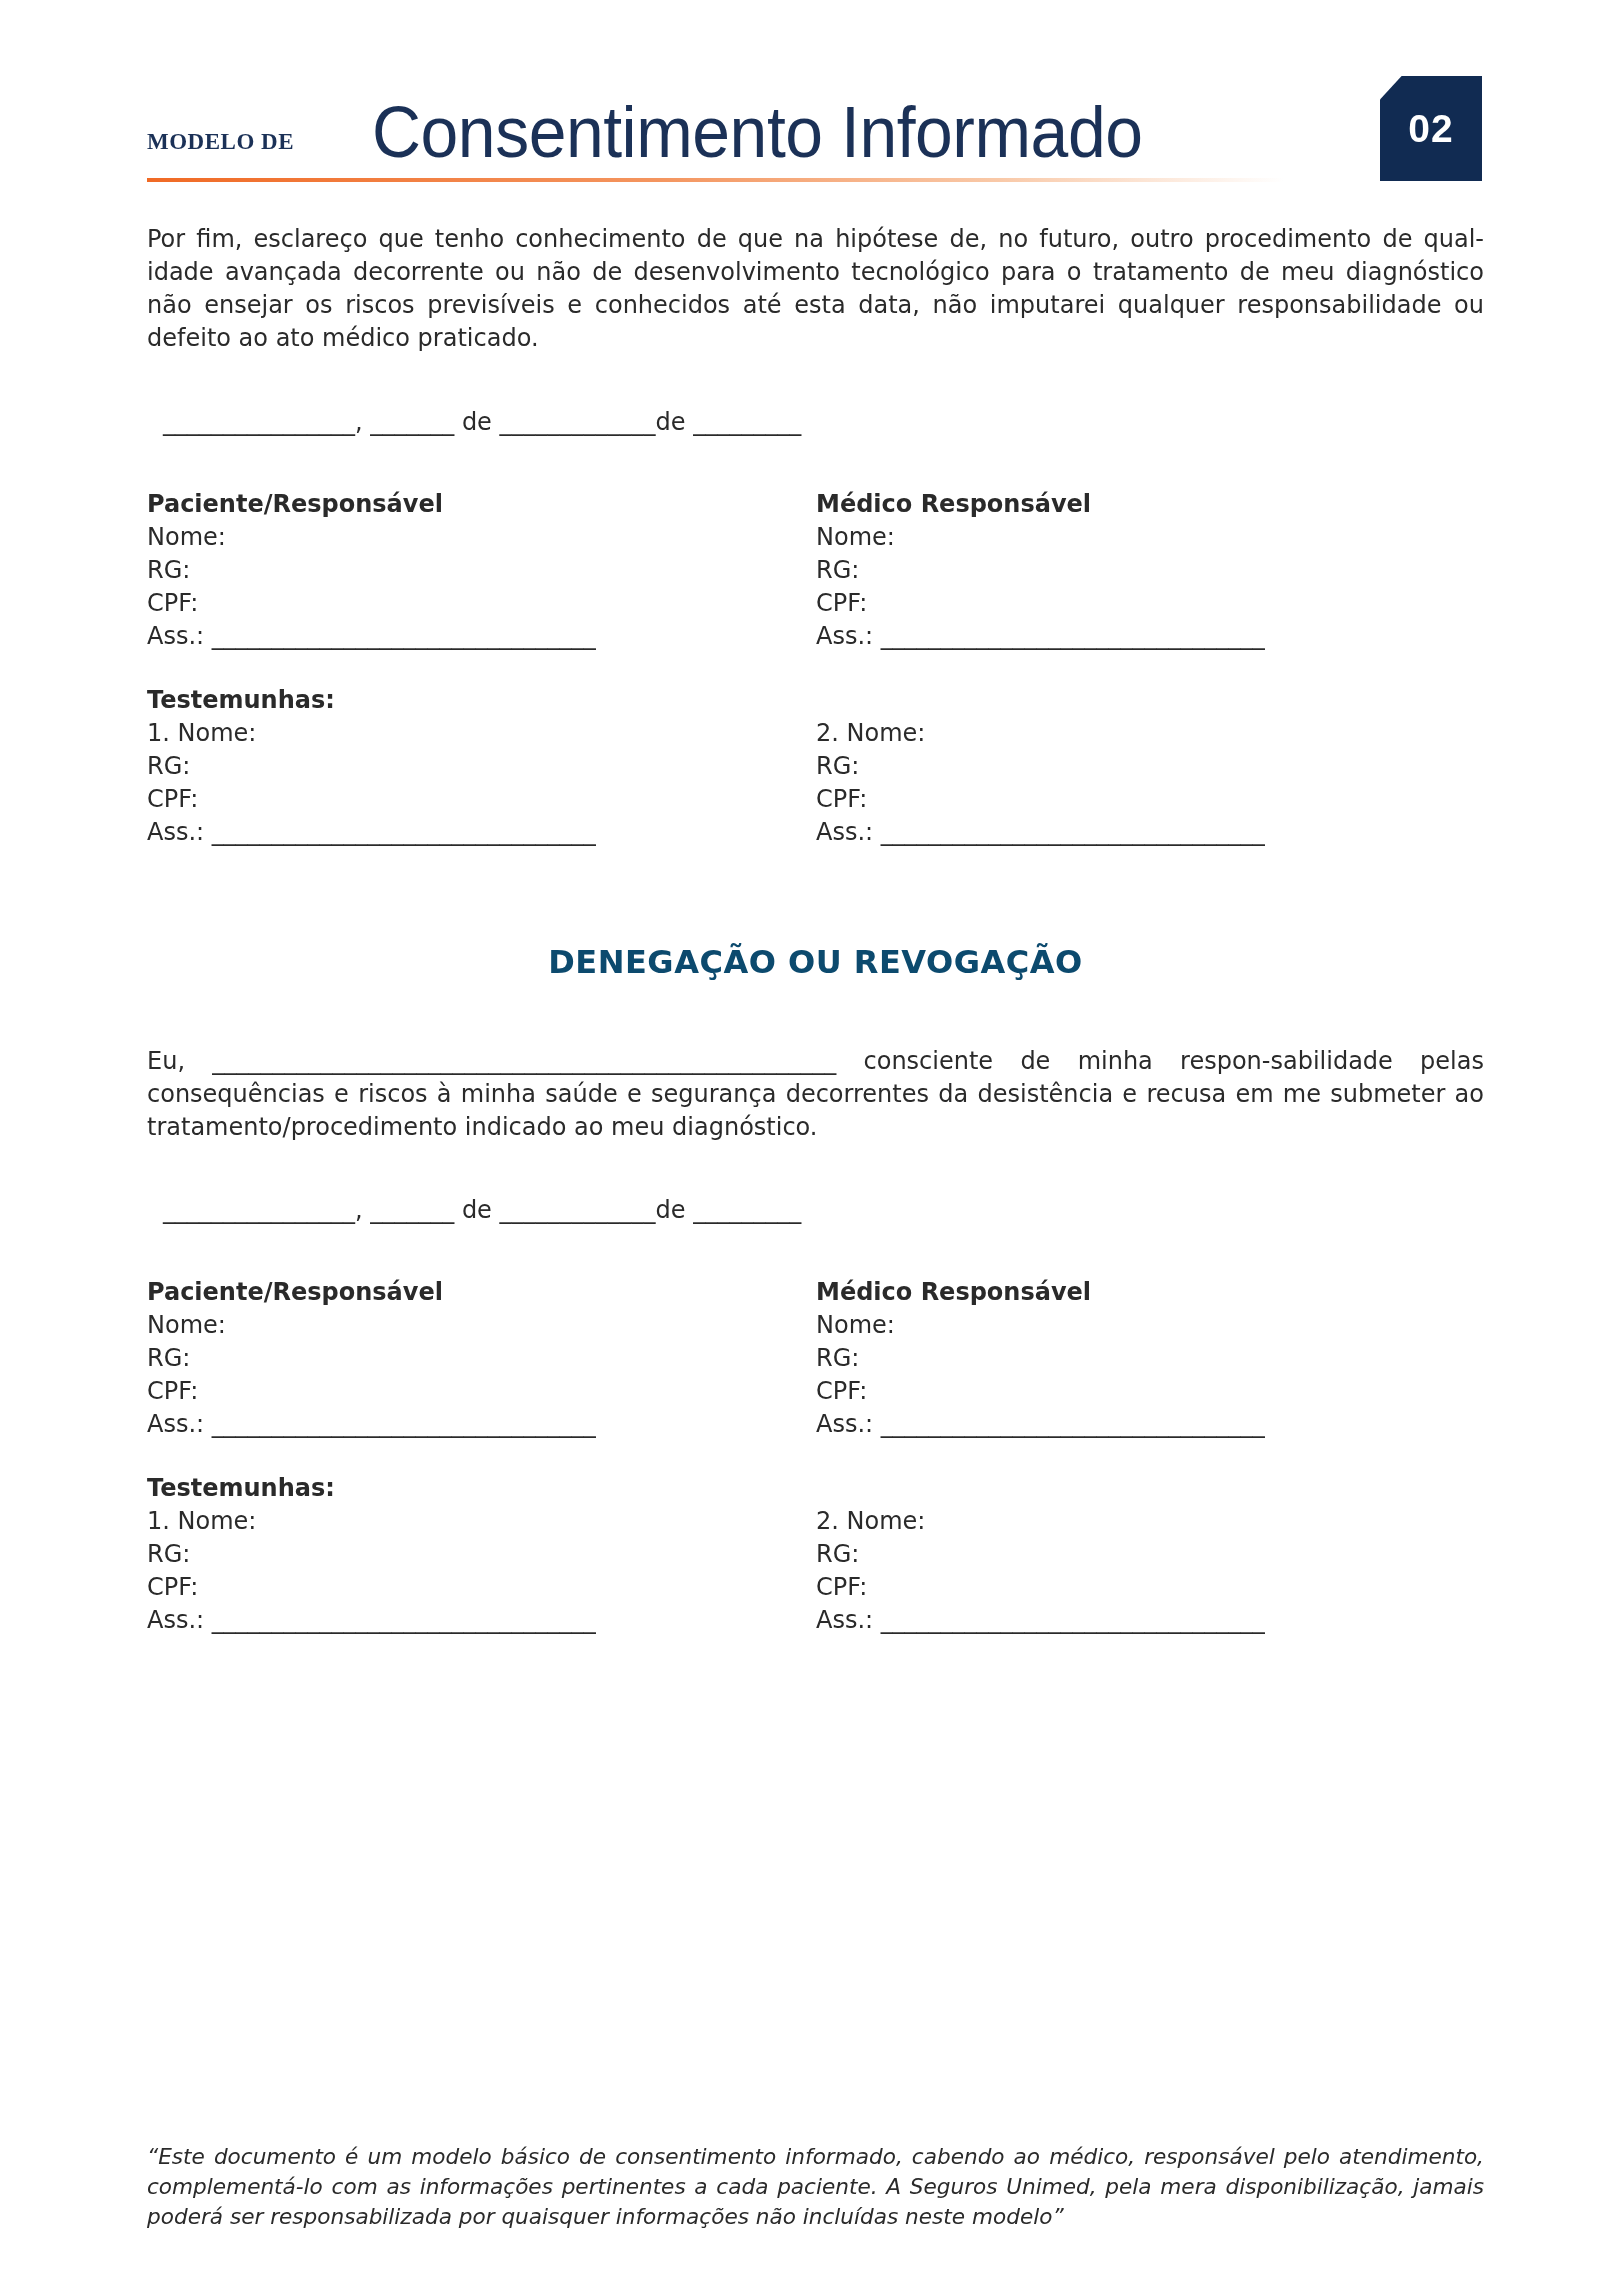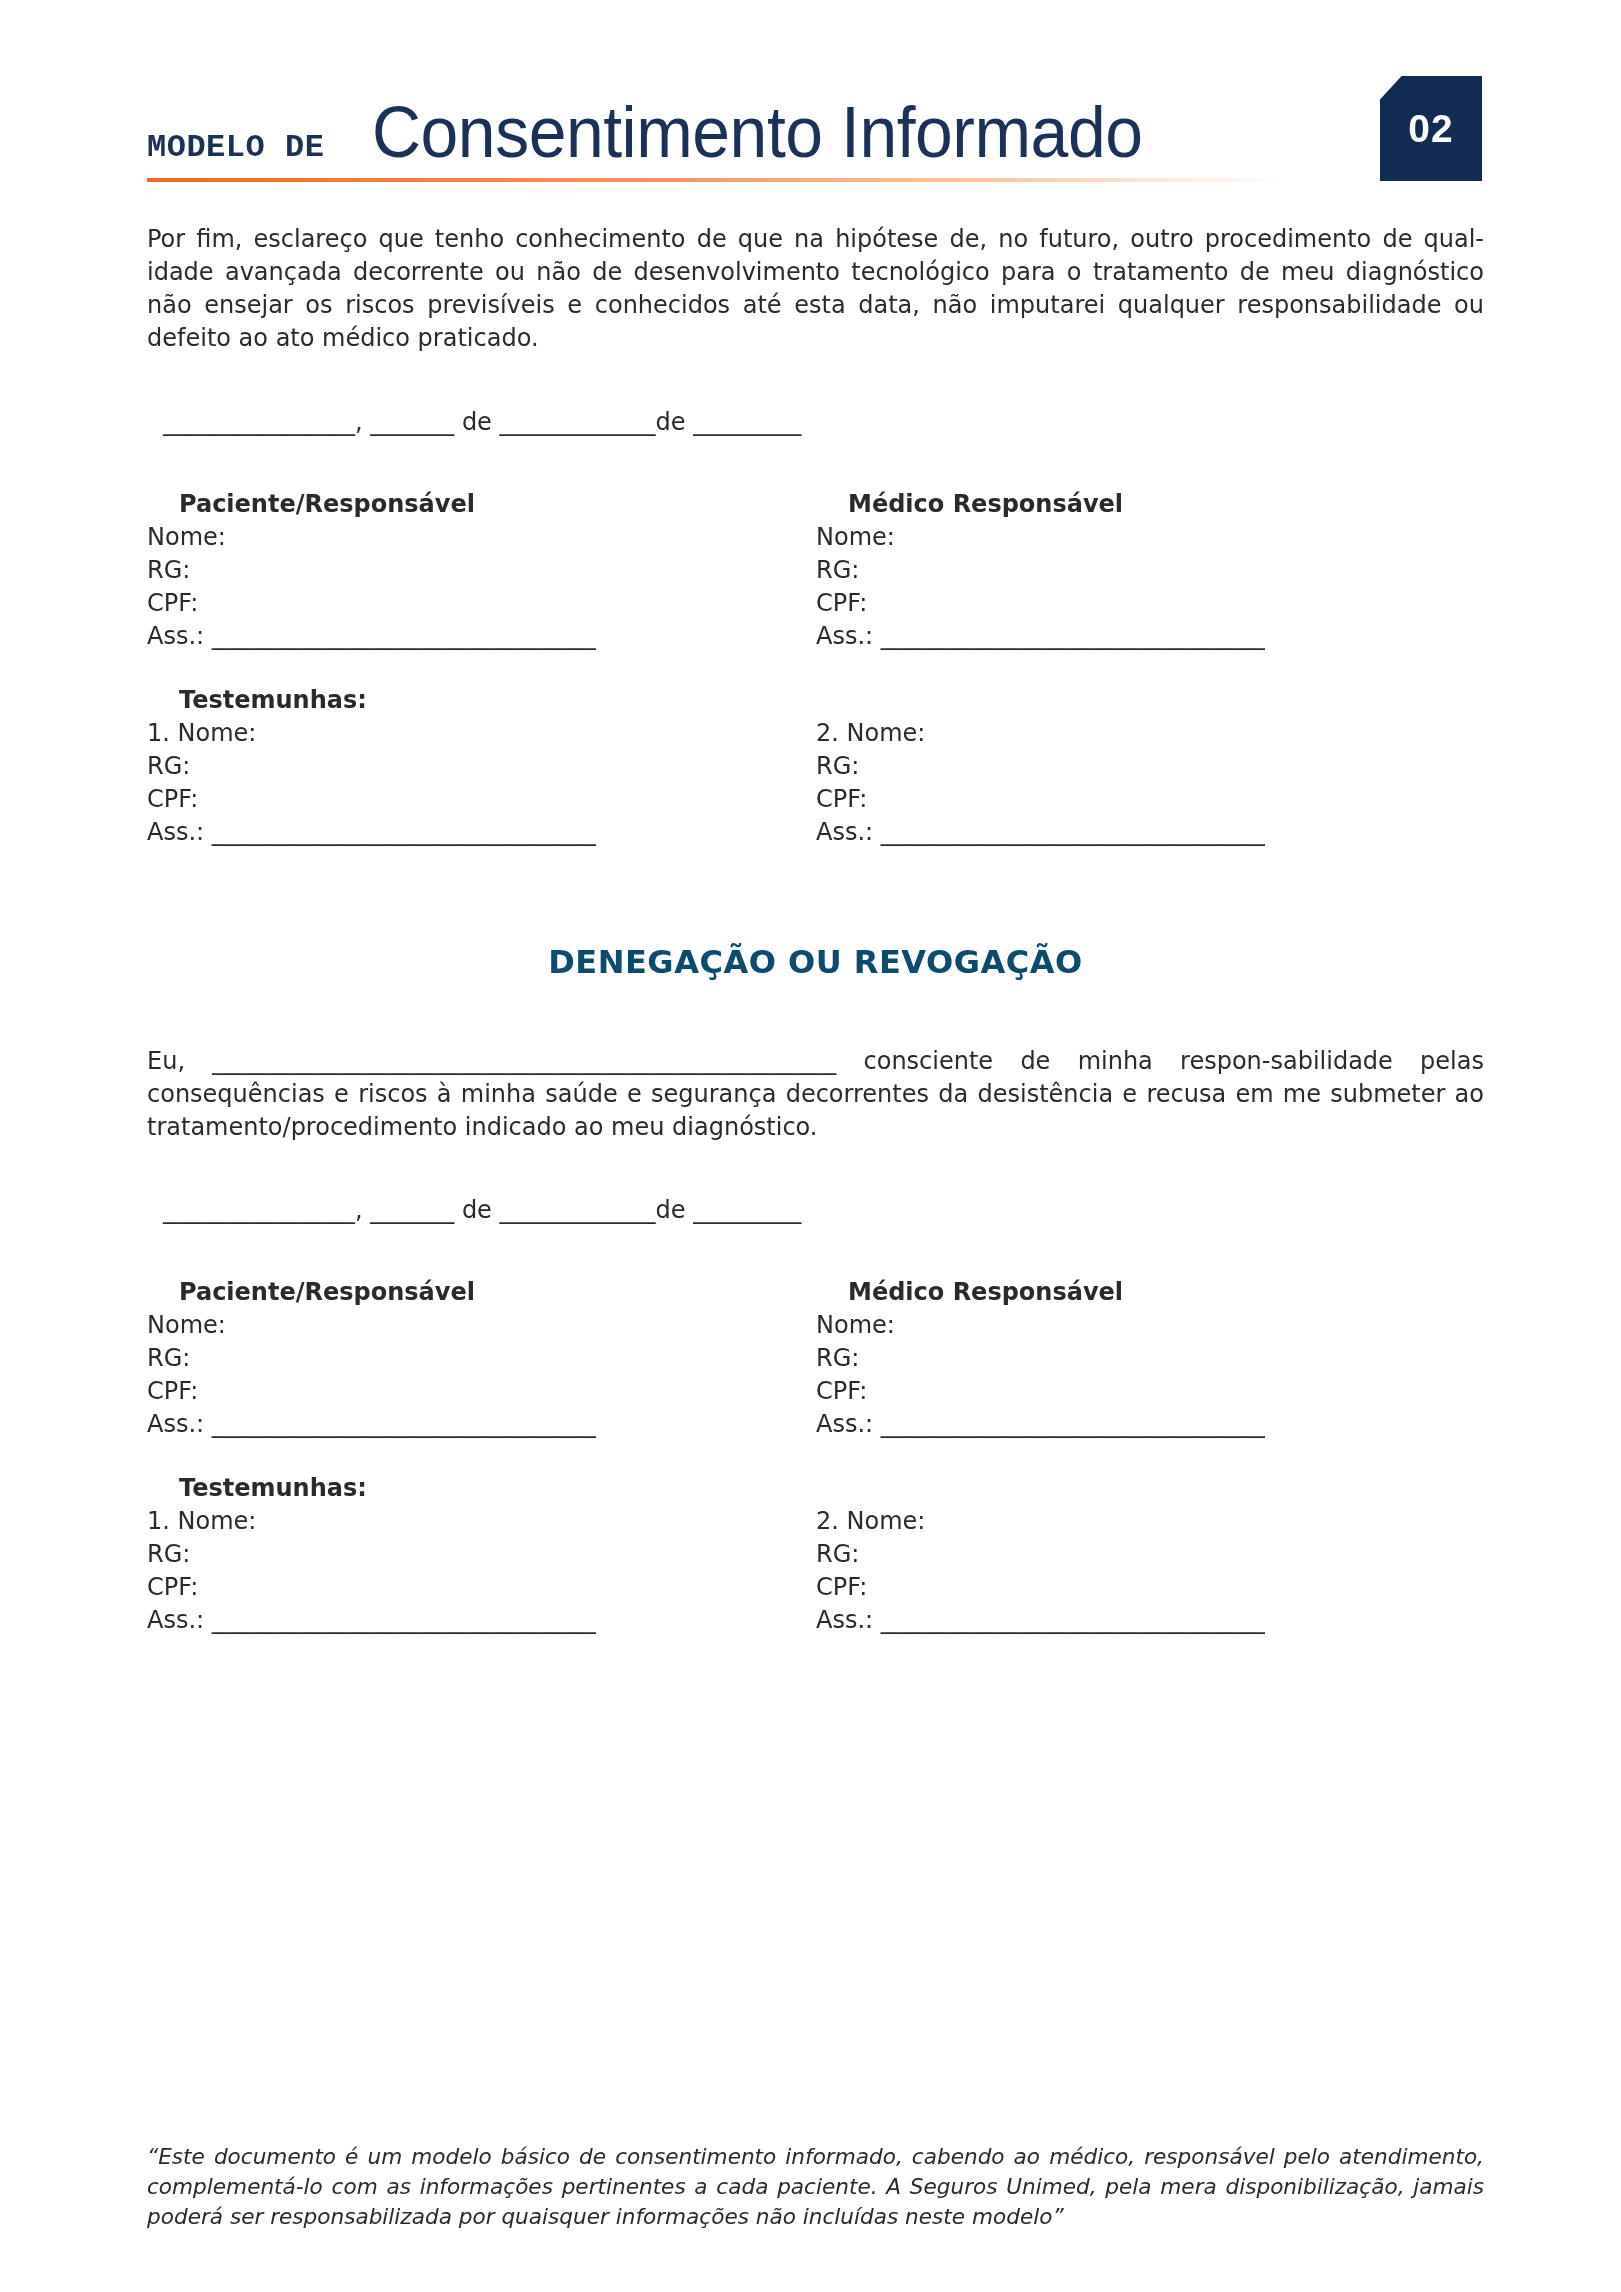--- a/index.html
+++ b/index.html
@@ -3,22 +3,22 @@
   <meta charset="utf-8">
   <style>
     html, body { margin: 0; padding: 0; background: #ffffff; }
     body {
       width: 1621px; height: 2293px; position: relative; overflow: hidden;
       font-family: "DejaVu Sans", sans-serif; color: #2a2a2a;
     }
     .header { position: absolute; left: 147px; top: 78px; width: 1337px; height: 108px; }
     .title-small {
       position: absolute; left: 0; top: 51px;
-      font-family: Liberation Mono, monospace; font-weight: bold;
-      font-size: 32px; letter-spacing: 0.5px; color: #1b3157; text-align: right;
+      font-family: Liberation Serif, serif; font-weight: bold;
+      font-size: 23px; letter-spacing: 0.5px; color: #1b3157; text-align: right;
     }
     .title-large {
       position: absolute; left: 225px; top: 11.8px;
       font-family: "Liberation Sans", sans-serif; font-weight: normal;
       font-size: 73px; color: #1b3157; letter-spacing: -0.5px;
       transform: scaleX(0.93); transform-origin: left center;
     }
     .title-rule {
       position: absolute; left: 0; top: 100px; width: 1137px; height: 3.9px;
       background: linear-gradient(to right, #f06a25 0%, #f4955f 45%, #f9c9a8 75%, rgba(255,255,255,0) 100%);
@@ -31,21 +31,21 @@
       font-size: 39px; display: flex; align-items: center; justify-content: center;
       letter-spacing: 1px;
     }
     .content { position: absolute; left: 147px; width: 1337px; font-size: 24px; line-height: 33px; }
     .para { text-align: justify; margin: 0; }
     .blank-line { white-space: pre; margin: 16px; }
     .sig-block { position: absolute; left: 147px; width: 1337px; font-size: 24px; line-height: 33px; }
     .col { position: absolute; top: 0; width: 647px; }
     .col.left { left: 0; }
     .col.right { left: 669px; }
-    .col-heading { font-weight: bold; margin-left: 32px; }
+    .col-heading { font-weight: bold; }
     .row { white-space: pre; }
     .section-title {
       position: absolute; left: 147px; width: 1337px; top: 943px;
       text-align: center; color: #0c4a6e; font-weight: bold; font-size: 32px; letter-spacing: 0.5px;
     }
     .footer-note {
       position: absolute; left: 147px; top: 2142px; width: 1337px;
       font-style: italic; font-size: 21.6px; line-height: 30px; text-align: justify; color: #2a2a2a;
     }
   </style>

